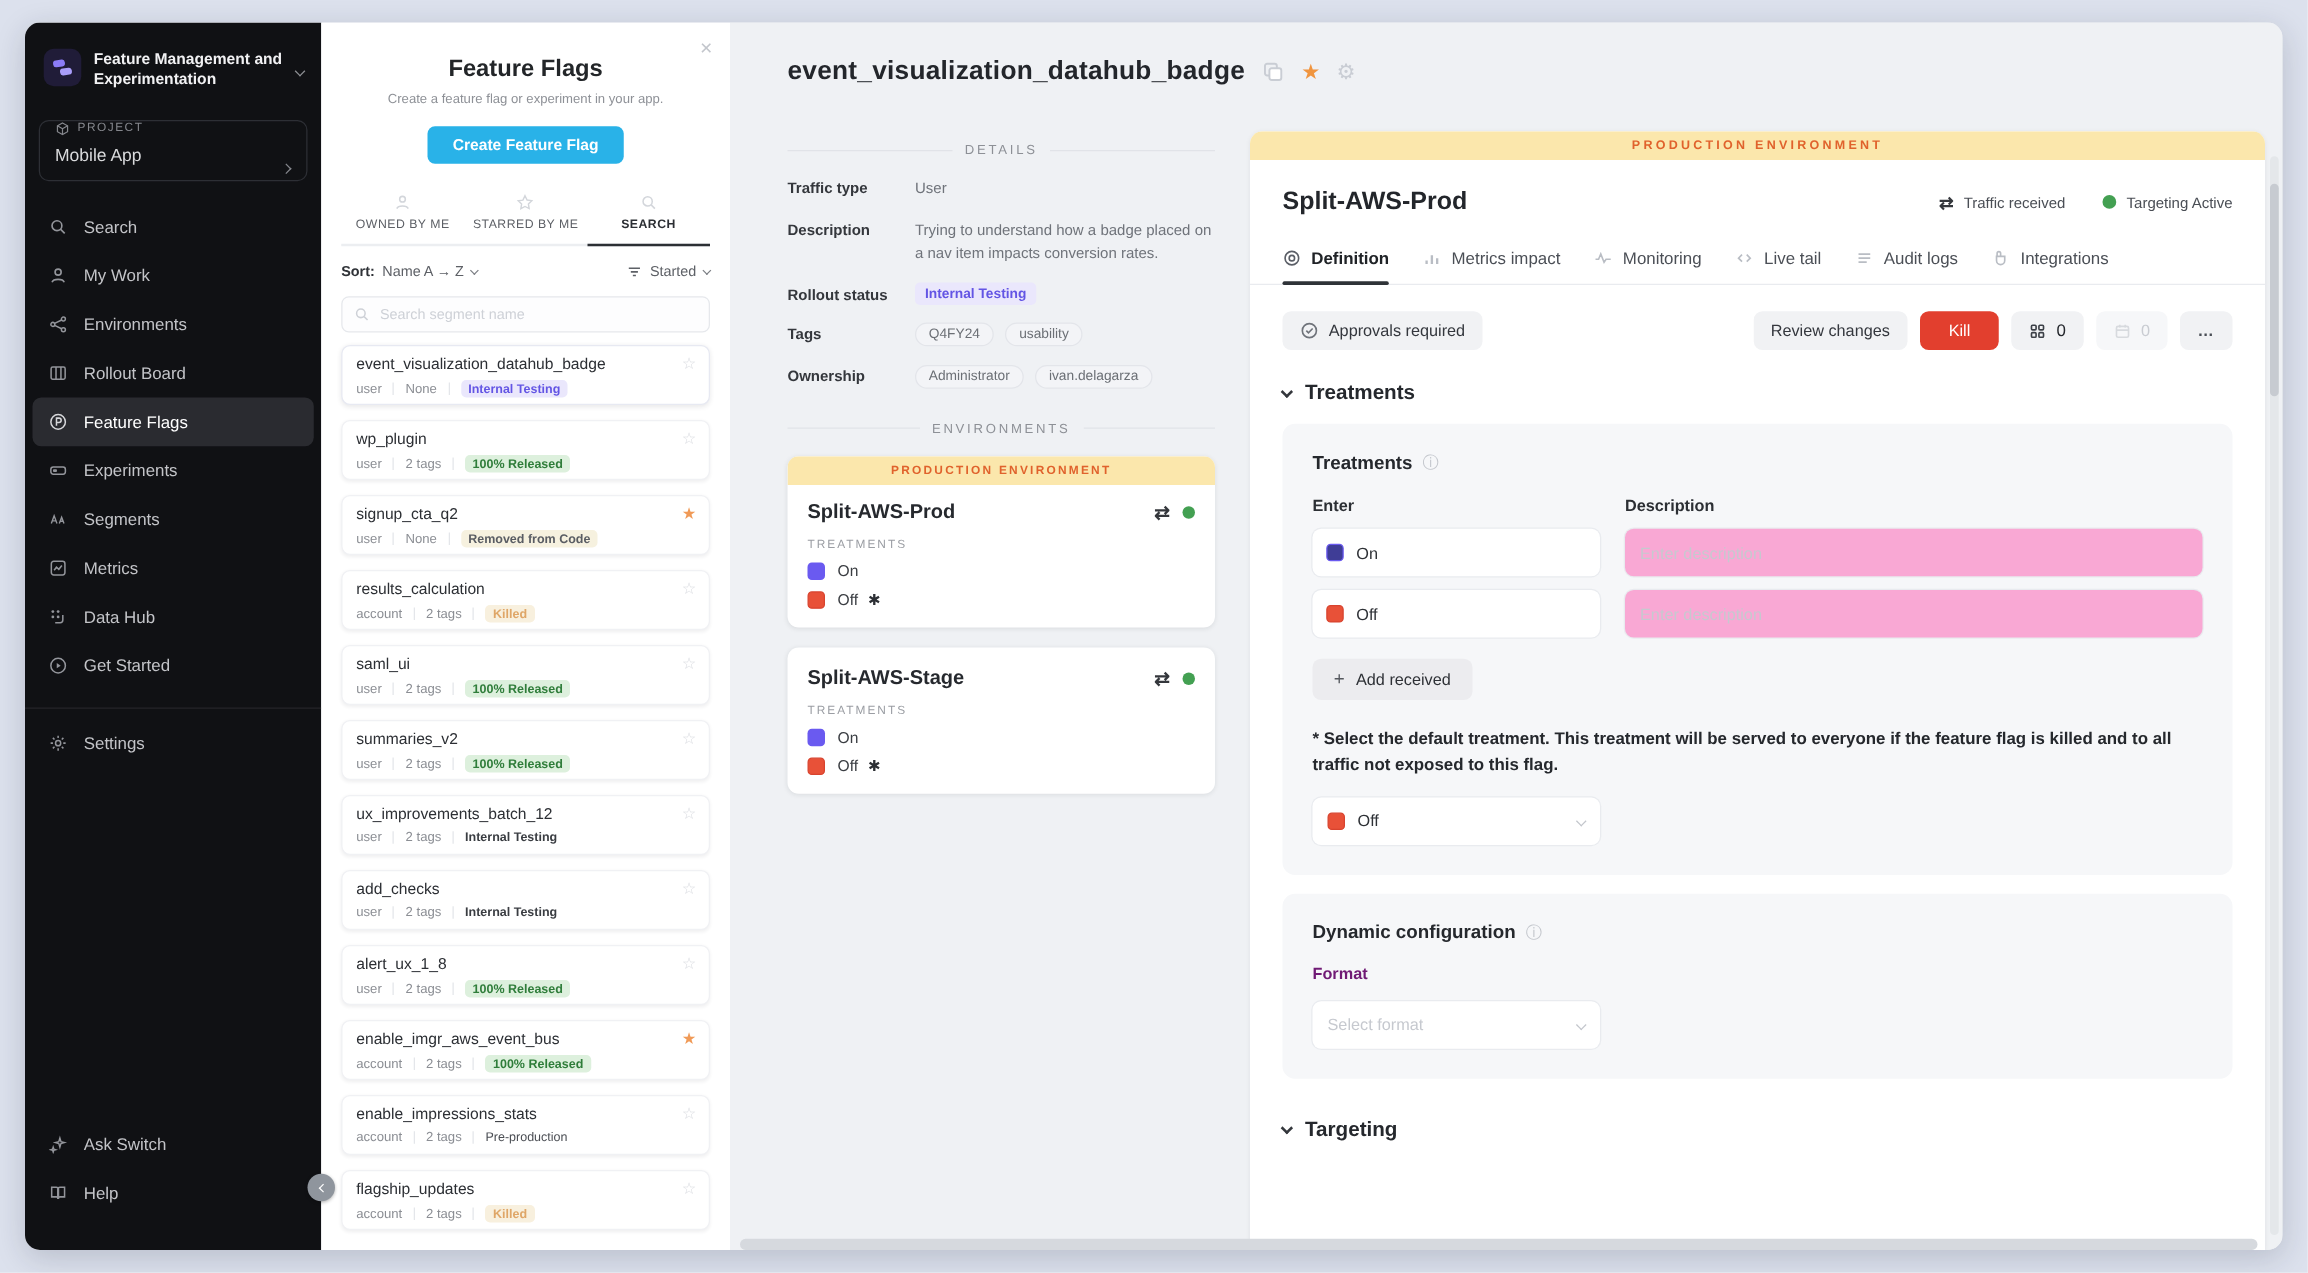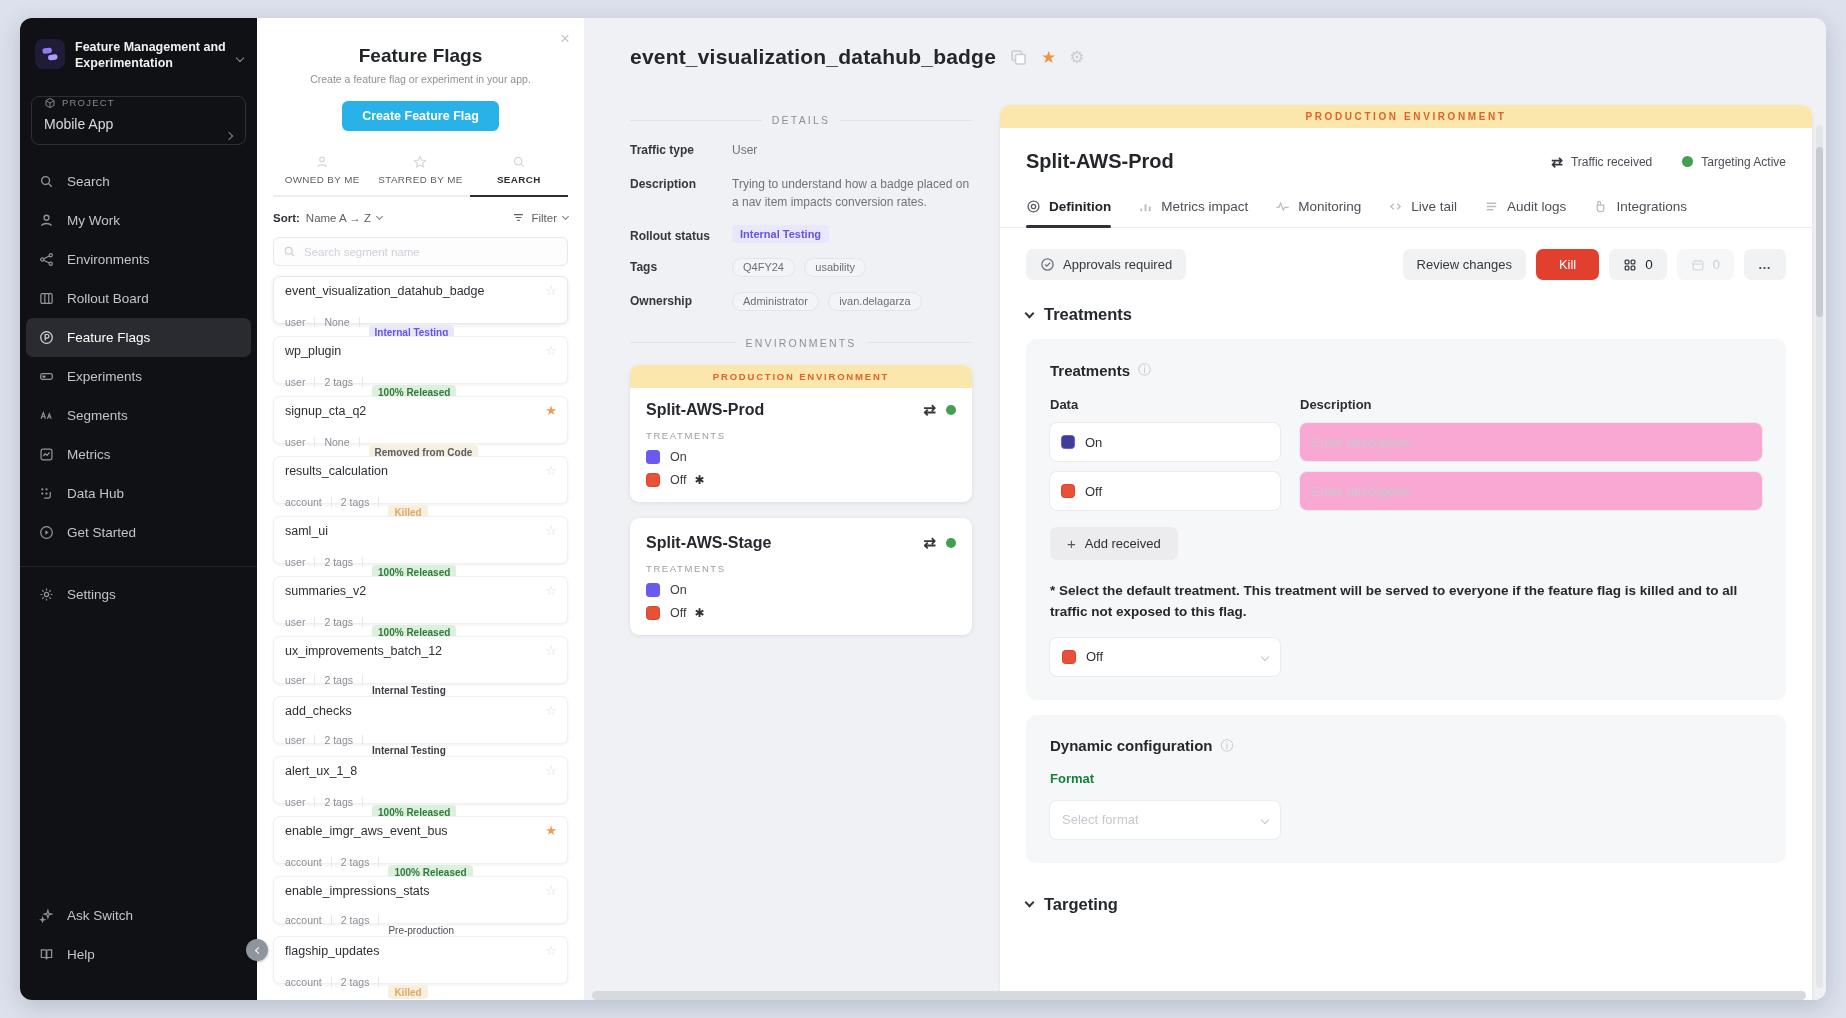--- a/index.html
+++ b/index.html
@@ -42,21 +42,21 @@
   .pf-sort .chunk { display:flex; align-items:center; gap:6px; cursor:pointer; }
   .pf-search { margin-top:13px; height:29px; border:1px solid #e6e8ec; border-radius:6px; background:#fdfdfe; display:flex; align-items:center; gap:8px; padding:0 9px; color:#c6c9cf; }
   .pf-search input { border:none; outline:none; flex:1; font-size:11.5px; font-family:inherit; color:#555; background:transparent; }
   .pf-search input::placeholder { color:#ced1d7; }
   .pf-list { margin-top:10px; display:flex; flex-direction:column; gap:12px; }
   .pf-card { background:#fff; border:1px solid #f0f1f4; box-shadow:0 1px 3px rgba(25,30,40,.07); border-radius:7px; height:48px; padding:7px 11px; position:relative; cursor:pointer; }
   .pf-card.selected { border-color:#e7e9f2; box-shadow:0 1px 4px rgba(25,30,40,.1); }
   .pf-name { font-size:12.5px; color:#2c2f34; }
   .pf-meta { display:flex; align-items:center; gap:9px; margin-top:6px; font-size:10.5px; color:#8b8e94; }
   .pf-meta .vsep { width:1px; height:10px; background:#e4e6ea; }
-  .badge { font-size:10px; font-weight:bold; padding:1.5px 6px; border-radius:4px; white-space:nowrap;margin-top:21px; }
+  .badge { font-size:10px; font-weight:bold; padding:1.5px 6px; border-radius:4px; white-space:nowrap; }
   .badge.purple { background:#eae7fc; color:#6355e4; }
   .badge.green  { background:#ddf0dd; color:#2f7d3a; }
   .badge.cream  { background:#f6f1df; color:#5a5d63; }
   .badge.killed { background:#f8f0de; color:#dfa667; }
   .badge.plainb { background:transparent; color:#3a3d42; padding:0; }
   .badge.plain  { background:transparent; color:#4a4d53; padding:0; font-weight:normal; }
   .pf-star { position:absolute; top:6px; right:10px; font-size:13px; color:#d9dbe0; }
   .pf-star.on { color:#f09a57; }
 
   
@@ -126,21 +126,21 @@
   .tr-input { background:#fff; border-radius:7px; height:38px; display:flex; align-items:center; gap:10px; padding:0 11px; font-size:13px; color:#2e3136; width:230px; box-shadow:0 0 0 1px rgba(222,225,231,.55); }
   .tr-desc { flex:1; background:#f9a8d4; border-radius:7px; height:38px; box-shadow:0 0 0 1px rgba(222,225,231,.55); display:flex; align-items:center; padding:0 12px; }
   .tr-desc input { border:none; outline:none; width:100%; font-size:13px; font-family:inherit; background:transparent; color:#444; }
   .tr-desc input::placeholder { color:#c6c9cf; }
   .add-btn { display:inline-flex; align-items:center; gap:9px; margin-top:17px; background:#ececef; border-radius:7px; padding:9px 17px; font-size:13px; color:#2e3136; cursor:pointer; }
   .add-plus { font-size:15px; color:#55585e; line-height:1; }
   .def-note { margin-top:21px; font-size:13.5px; font-weight:bold; color:#25282d; line-height:1.55; max-width:745px; }
   .sel { margin-top:15px; background:#fff; border-radius:7px; height:38px; width:230px; display:flex; align-items:center; gap:10px; padding:0 12px; font-size:13px; color:#2e3136; box-shadow:0 0 0 1px rgba(222,225,231,.55); position:relative; cursor:pointer; }
   .sel .selchev { margin-left:auto; color:#c3c6cc; }
   .sel.placeholder { color:#c6c9cf; }
-  .fmt-label { margin-top:16px; font-size:13px; font-weight:bold; color:#15803d; }
+  .fmt-label { margin-top:16px; font-size:13px; font-weight:bold; color:#701a75; }
   .vscroll { position:absolute; right:3px; top:107px; bottom:12px; width:7px; border-radius:4px; background:#e4e7ea; }
   .vthumb { position:absolute; left:0; right:0; top:22px; height:170px; border-radius:4px; background:#c7cbd1; }
   .hscroll { position:absolute; left:8px; right:20px; bottom:0; height:9px; border-radius:5px; background:#d6d9de; }
 
   svg { display:block; }
 </style>
 </head>
 <body>
 
 <div class="frame">
@@ -347,21 +347,21 @@
         <b>Sort:</b>
         <span>Name A → Z</span>
         <span style="display:inline-block;width:5px;height:5px;border-right:1.4px solid #7a7d83;border-bottom:1.4px solid #7a7d83;transform:rotate(45deg);margin-top:-3px;"></span>
       </span>
       <span class="chunk">
         <span>
             <svg width="13" height="13" viewBox="0 0 16 16" fill="none" stroke="#5d6066" stroke-width="1.5">
               <path d="M2.5 4.5h11M4.5 8h7M6.5 11.5h3"></path>
             </svg>
           </span>
-        <span>Filter</span>
+        <span>Started</span>
         <span style="display:inline-block;width:5px;height:5px;border-right:1.4px solid #7a7d83;border-bottom:1.4px solid #7a7d83;transform:rotate(45deg);margin-top:-3px;"></span>
       </span>
     </div>
 
     <div class="pf-search">
       <span>
           <svg width="13" height="13" viewBox="0 0 16 16" fill="none" stroke="#ced1d7" stroke-width="1.5">
             <circle cx="7" cy="7" r="4.2"></circle>
             <path d="M10.2 10.2L13.6 13.6"></path>
           </svg>
@@ -705,21 +705,21 @@
         <span class="chev-d" style="display:inline-block;width:7px;height:7px;border-right:2px solid currentColor;border-bottom:2px solid currentColor;transform:rotate(45deg);"></span>
         <span>Treatments</span>
       </div>
 
       <div class="card">
         <div class="card-title">
           <span>Treatments</span>
           <span class="info-ic">ⓘ</span>
         </div>
         <div class="tr-cols">
-          <span class="c1">Data</span>
+          <span class="c1">Enter</span>
           <span>Description</span>
         </div>
         <div class="tr-row">
           <div class="tr-input">
             <span class="swatch sw-on-dark"></span>
             <span>On</span>
           </div>
           <div class="tr-desc">
             <input placeholder="Enter description" style="">
           </div>

